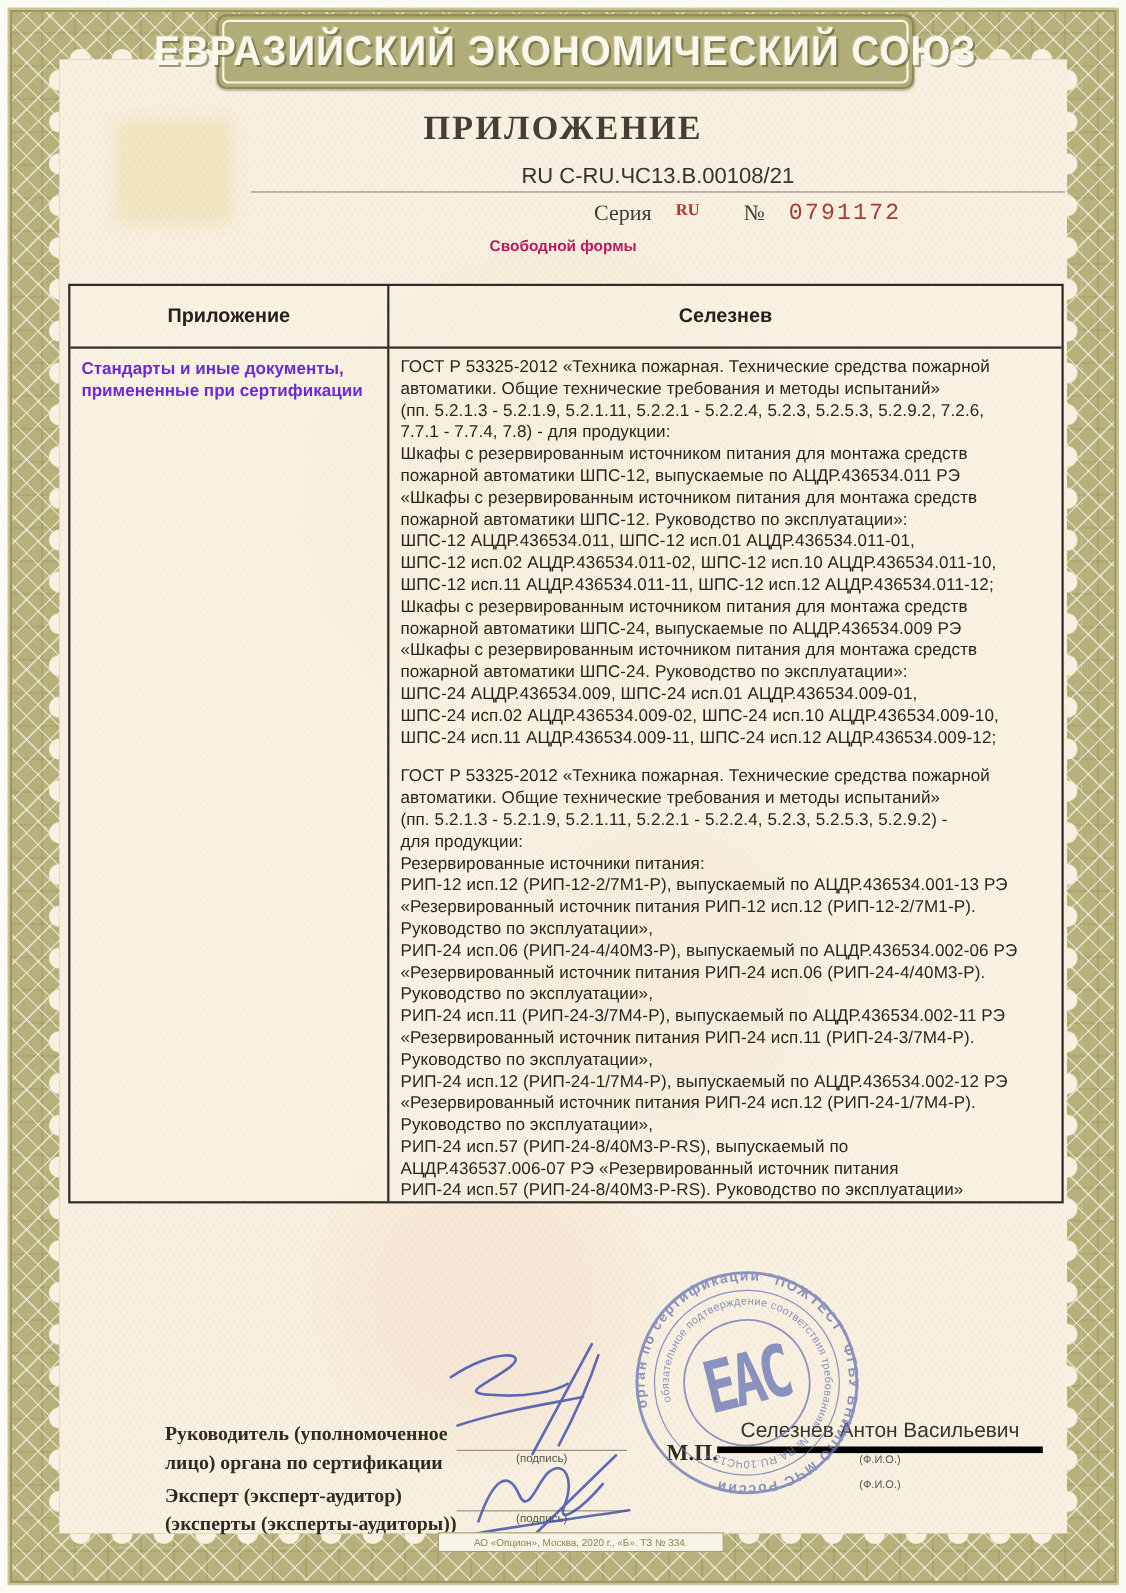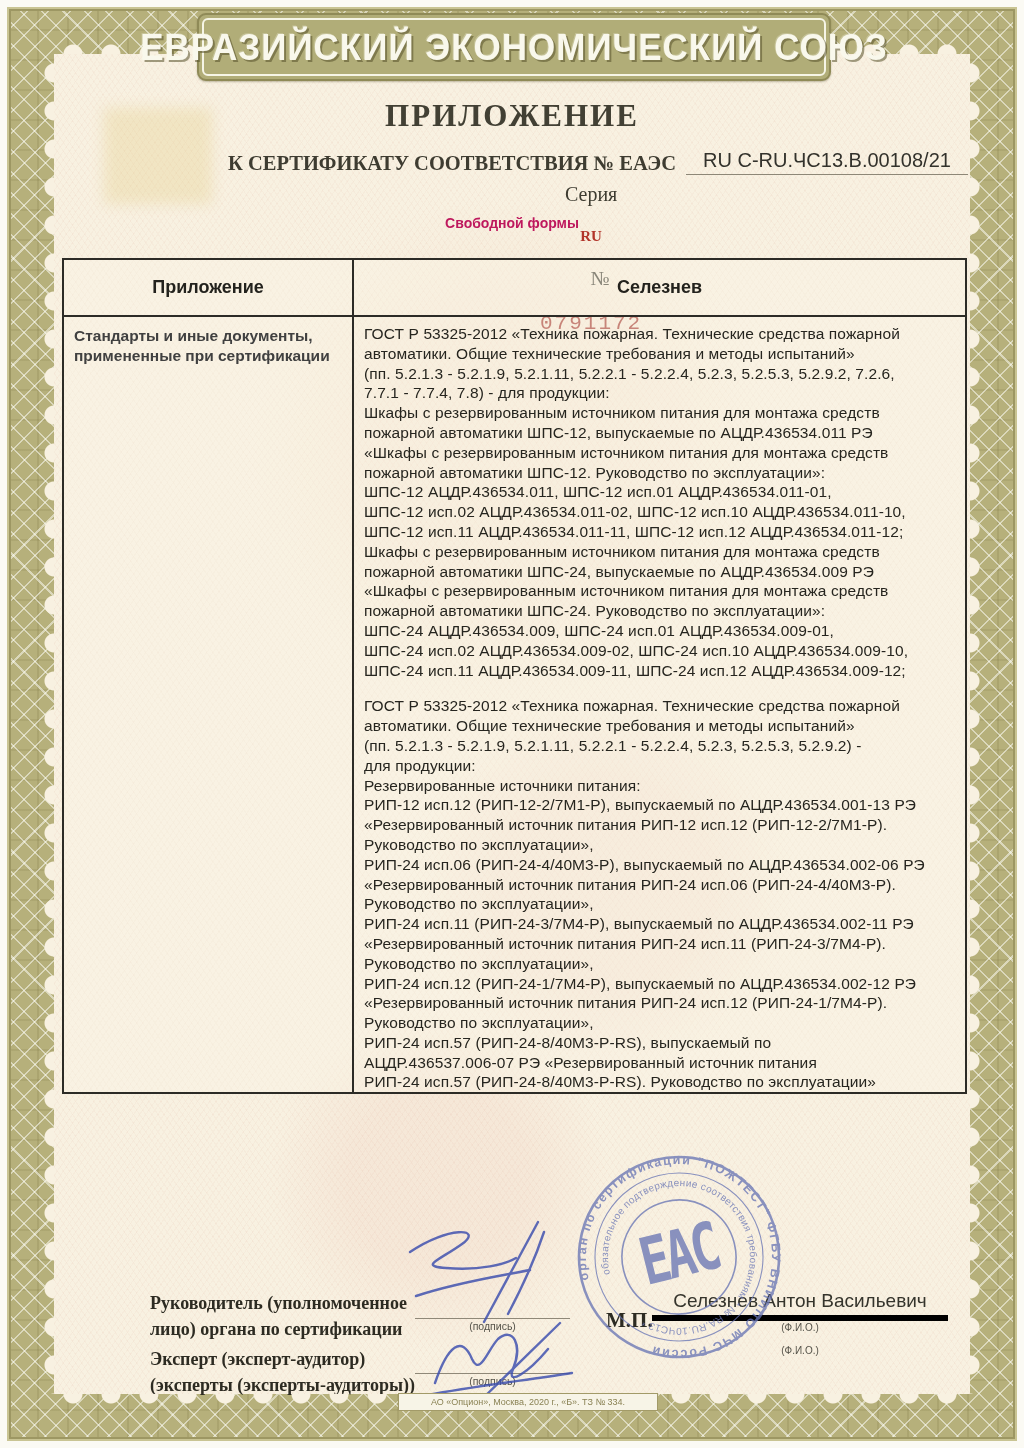--- a/index.html
+++ b/index.html
@@ -47,36 +47,36 @@
     transform:scaleY(1.08);white-space:nowrap;
     text-shadow:2px 2px 0 rgba(85,80,42,.55), -1px -1px 0 rgba(255,255,245,.25);}
 
   
   .doc-title{position:absolute;left:0;right:0;top:98px;text-align:center;
     font-family:"Liberation Serif",serif;font-weight:700;font-size:31px;letter-spacing:2px;color:#424034;}
   .cert-row{position:absolute;left:228px;right:56px;top:149px;display:flex;align-items:flex-end;gap:10px;}
   .cert-label{font-family:"Liberation Serif",serif;font-weight:700;font-size:20.5px;color:#3e3c31;white-space:nowrap;}
   .cert-number{flex:1;text-align:center;font-size:20px;color:#33322c;border-bottom:1.5px solid #8d8777;
     padding-bottom:2px;white-space:nowrap;}
-  .series-row{position:absolute;left:540px;top:183px;display:flex;align-items:center;gap:22px;flex-direction:column;}
+  .series-row{position:absolute;left:540px;top:183px;display:flex;align-items:flex-start;gap:22px;}
   .series-label{font-family:"Liberation Serif",serif;font-size:20px;color:#3e3c31;}
   .series-value{font-family:"Liberation Serif",serif;font-weight:700;font-size:15px;color:#b2352a;}
   .number-sign{font-family:"Liberation Serif",serif;font-size:20px;color:#3e3c31;margin-left:18px;}
   .number-value{font-family:"Liberation Mono","DejaVu Sans Mono",monospace;font-size:21px;letter-spacing:2px;color:#a63a31;}
   .form-type{position:absolute;left:0;right:0;top:215px;text-align:center;font-weight:700;font-size:14px;color:#be185d;}
 
   
   .cert-table{position:absolute;left:62px;top:258px;width:901px;height:832px;border:2px solid #2c2b26;
     display:grid;grid-template-columns:290px 1fr;grid-template-rows:57px 1fr;background:rgba(251,245,231,.4);}
   .th{display:flex;align-items:center;justify-content:center;font-weight:700;font-size:18px;color:#23221d;
     border-bottom:2px solid #2c2b26;}
   .th.c1{border-right:2px solid #2c2b26;}
   .td{overflow:hidden;}
   .td.c1{border-right:2px solid #2c2b26;padding:9px 8px 0 10px;font-weight:700;font-size:15.5px;
-    line-height:20px;color:#404040;white-space:pre-line;}
+    line-height:20px;color:#6d28d9;white-space:pre-line;}
   .td.c2{padding:7px 2px 0 10px;font-size:15.5px;line-height:19.8px;color:#26251f;letter-spacing:0.1px;}
   .td .para{white-space:pre;margin:0 0 16px 0;}
   .td .para:last-child{margin-bottom:0;}
 
   
   .sig-label{position:absolute;font-family:"Liberation Serif",serif;font-weight:700;font-size:18px;
     line-height:26px;color:#2d2b22;white-space:pre-line;}
   .head-label{left:150px;top:1290px;width:310px;}
   .expert-label{left:150px;top:1346px;width:330px;}
   .sig-lineblock{position:absolute;width:155px;}
@@ -114,21 +114,20 @@
   <div class="wm-square"></div>
 
   <div class="banner">
     <div class="banner-inner"></div>
     <div class="banner-title">ЕВРАЗИЙСКИЙ ЭКОНОМИЧЕСКИЙ СОЮЗ</div>
   </div>
 
   <div class="doc-title">ПРИЛОЖЕНИЕ</div>
 
   <div class="cert-row">
-    <span class="cert-label">К СЕРТИФИКАТУ СООТВЕТСТВИЯ № ЕАЭС</span>
     <span class="cert-number">RU C-RU.ЧС13.В.00108/21</span>
   </div>
 
   <div class="series-row">
     <span class="series-label">Серия</span>
     <span class="series-value">RU</span>
     <span class="number-sign">№</span>
     <span class="number-value">0791172</span>
   </div>
 

